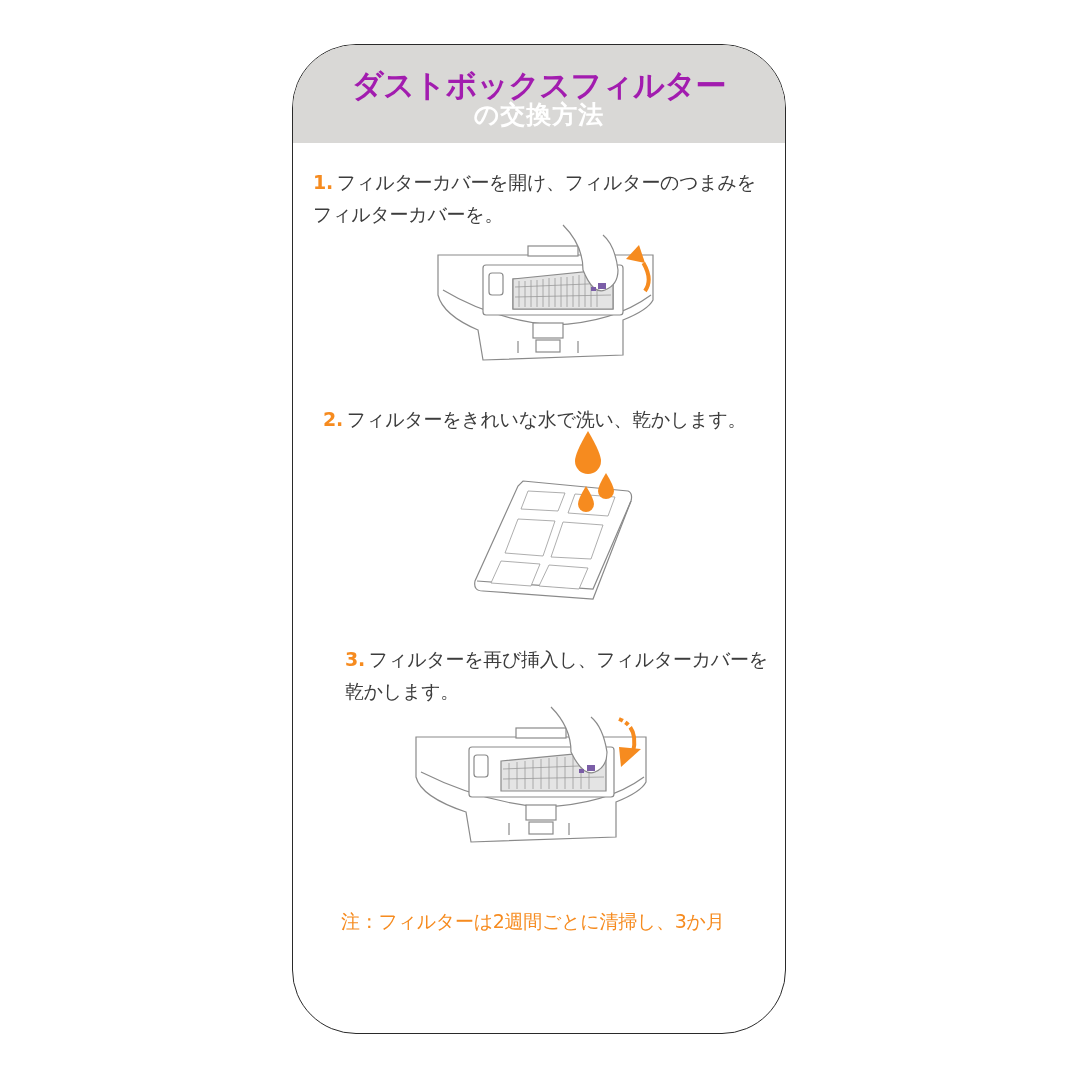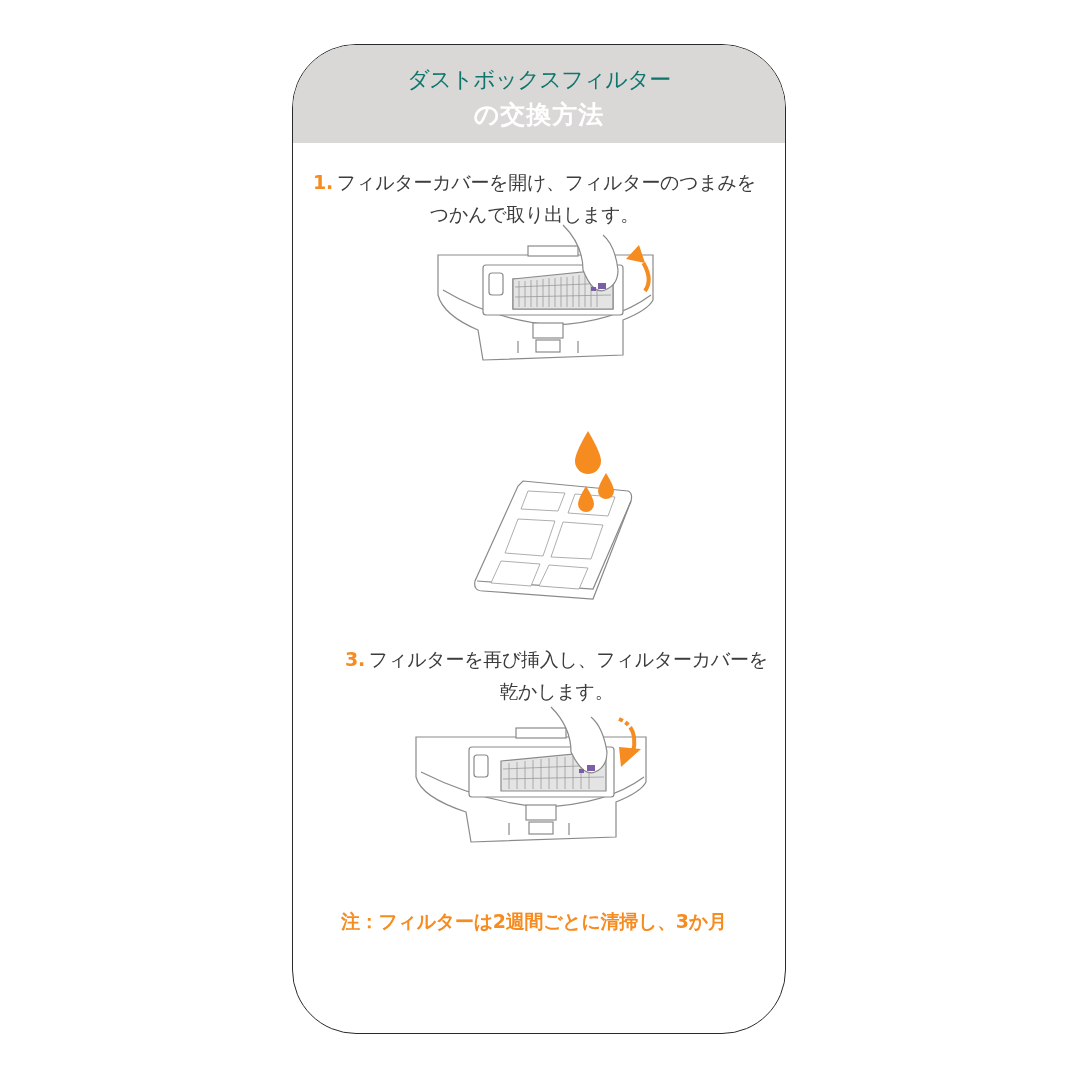--- a/index.html
+++ b/index.html
@@ -10,49 +10,49 @@
   .card {
     position: absolute; left: 292px; top: 44px; width: 494px; height: 990px;
     border: 1.5px solid #2a2a2a; border-radius: 64px; overflow: hidden; background: #ffffff;
     box-sizing: border-box;
   }
   .header {
     position: absolute; left: 0; top: 0; right: 0; height: 98px; background: #d9d8d6;
     text-align: center;
   }
   .header .t1 {
-    position: absolute; left: 0; right: 0; top: 20px; font-size: 22px; font-weight: normal;
-    color: #0f766e; letter-spacing: -0.5px;
+    position: absolute; left: 0; right: 0; top: 20px; font-size: 31px; font-weight: bold;
+    color: #a21caf; letter-spacing: -0.5px;
   }
   .header .t2 {
     position: absolute; left: 0; right: 0; top: 53px; font-size: 25px; font-weight: bold;
     color: #ffffff; letter-spacing: 1px;
   }
   .step {
-    position: absolute; font-size: 19px; line-height: 32px; color: #3c3c3c; letter-spacing: -0.3px; text-align: center;
+    position: absolute; font-size: 19px; line-height: 32px; color: #3c3c3c; letter-spacing: -0.3px;
   }
   .step .num { color: #f68b1f; font-weight: bold; margin-right: 4px; }
   .note {
     position: absolute; left: 48px; top: 860px; width: 420px; font-size: 19px; line-height: 32px;
-    color: #f68b1f; font-weight: bold; letter-spacing: -0.3px;
+    color: #f68b1f; font-weight: normal; letter-spacing: -0.3px;
   }
   svg.ill { position: absolute; }
 </style>
 </head>
 <body>
 
 <div class="card">
   <div class="header">
     <div class="t1">ダストボックスフィルター</div>
     <div class="t2">の交換方法</div>
   </div>
 
   <div class="step" style="left:20px; top:121px;">
     <span class="num">1.</span><span>フィルターカバーを開け、フィルターのつまみを</span><br>
-    <span>つかんで取り出します。</span>
+    <span>フィルターカバーを。</span>
   </div>
 
   <svg class="ill" style="left:140px; top:170px;" width="240" height="150" viewBox="0 0 240 150">
     <g fill="#fff" stroke="#8a8a8a" stroke-width="1.2">
       <path d="M5 40 L220 40 L220 85 Q215 95 190 105 L190 140 L50 145 L45 115 Q10 100 5 80 Z"></path>
       <path d="M10 75 Q60 105 120 110 Q180 108 218 80" fill="none"></path>
       <rect x="95" y="31" width="50" height="10"></rect>
       <rect x="50" y="50" width="140" height="50" rx="3"></rect>
       <rect x="56" y="58" width="14" height="22" rx="3"></rect>
       <rect x="80" y="64" width="100" height="30" fill="#e8e8e8"></rect>
@@ -80,20 +80,23 @@
       <line x1="85" y1="126" x2="85" y2="138"></line>
         <line x1="145" y1="126" x2="145" y2="138"></line>
       <path d="M130 10 Q150 30 150 55 Q160 80 172 75 Q185 70 185 55 Q182 30 170 20" fill="#fff"></path>
     </g>
     <rect x="165" y="68" width="8" height="6" fill="#7b5ea7"></rect>
     <rect x="158" y="72" width="5" height="4" fill="#7b5ea7"></rect>
     <path d="M212 76 Q222 62 205 40" fill="none" stroke="#f68b1f" stroke-width="4" stroke-dasharray="30 3 3 3"></path>
     <path d="M193 44 L206 30 L212 48 Z" fill="#f68b1f"></path>
   </svg>
 
+  <div class="step" style="left:30px; top:358px;">
+    <span class="num">2.</span><span>フィルターをきれいな水で洗い、乾かします。</span>
+  </div>
 
   <svg class="ill" style="left:170px; top:386px;" width="180" height="180" viewBox="0 0 180 180">
     <g fill="#fff" stroke="#8a8a8a" stroke-width="1.2">
       <path d="M60 50 L165 60 Q170 62 168 70 L130 168 L20 160 Q10 160 12 150 L55 55 Z"></path>
       <path d="M14 150 L130 158 L168 70" fill="none"></path>
       <g fill="#fff" stroke="#999" stroke-width="0.8">
         <path d="M65 60 L102 62 L95 80 L58 78 Z"></path>
         <path d="M112 63 L152 66 L145 85 L105 82 Z"></path>
         <path d="M55 88 L92 90 L80 125 L42 122 Z"></path>
         <path d="M100 91 L140 94 L128 128 L88 126 Z"></path>

